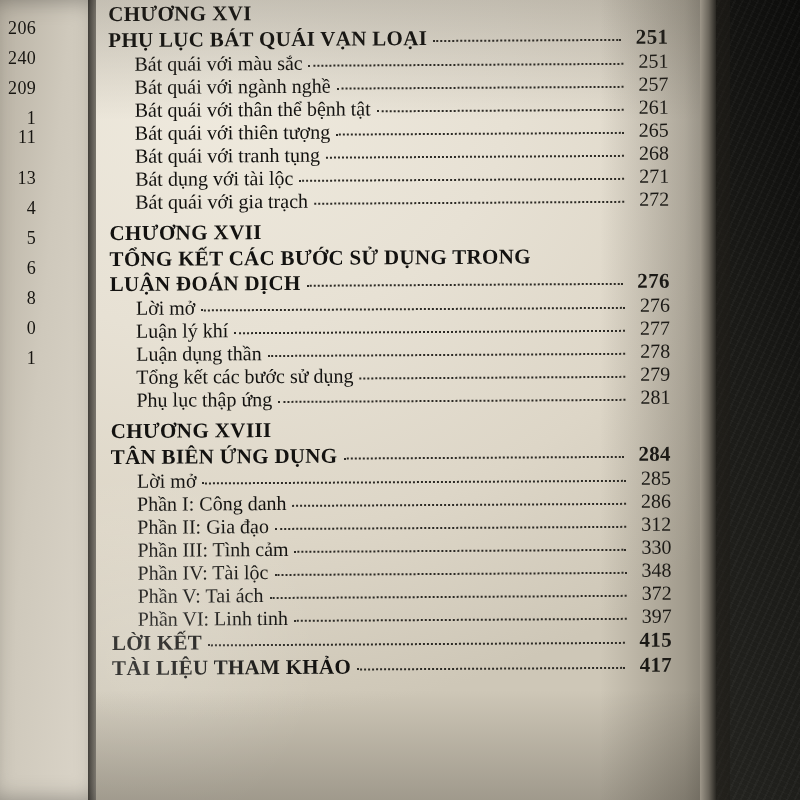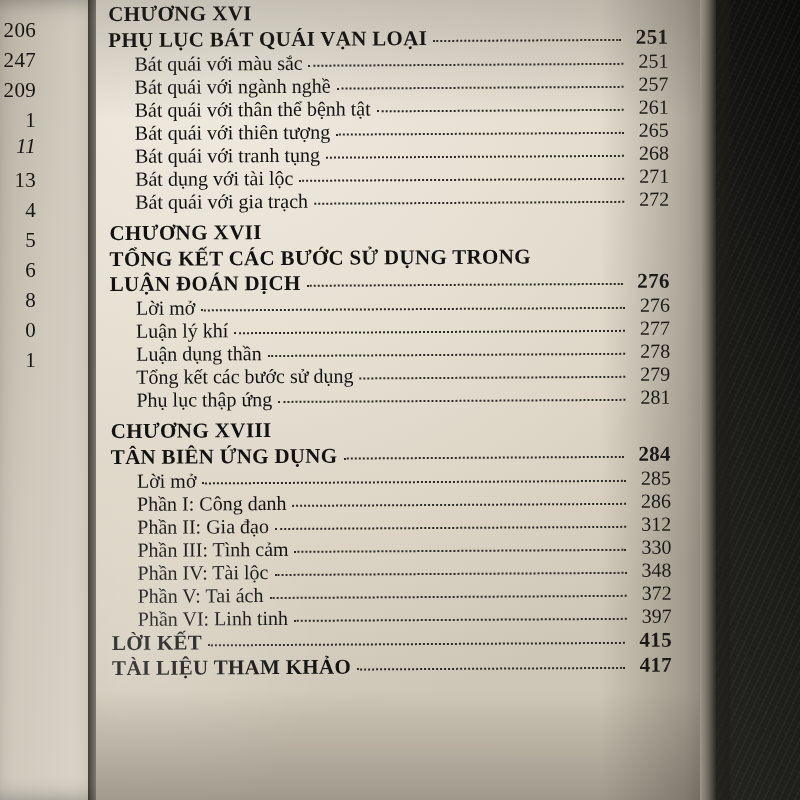--- a/index.html
+++ b/index.html
@@ -54,21 +54,21 @@
     background: linear-gradient(90deg, rgba(20,18,15,0.75) 0%, rgba(90,84,74,0.35) 45%, rgba(255,255,255,0) 100%);
   }
   .left-nums {
     position: absolute;
     left: 0; top: 0;
     width: 92px; height: 800px;
   }
   .left-nums .ln {
     position: absolute;
     right: 56px;
-    font-size: 21px;
+    font-size: 18px;
     color: #171511;
     letter-spacing: 0.3px;
     white-space: nowrap;
   }
 
   
   .right-page {
     position: absolute;
     left: 96px; top: 0;
     width: 610px; height: 800px;
@@ -179,24 +179,24 @@
 <div id="page">
 
   <div class="env-left"></div>
   <div class="env-right">
     <div class="fabric"></div>
   </div>
 
   <div class="left-page"></div>
   <div class="left-nums">
     <div class="ln" style="top:18px;">206</div>
-    <div class="ln" style="top:48px;">247</div>
+    <div class="ln" style="top:48px;">240</div>
     <div class="ln" style="top:78px;font-family:Liberation Serif, serif;">209</div>
     <div class="ln" style="top:108px;">1</div>
-    <div class="ln" style="top:134px;font-style:italic;">11</div>
+    <div class="ln" style="top:127px;">11</div>
     <div class="ln" style="top:168px;">13</div>
     <div class="ln" style="top:198px;">4</div>
     <div class="ln" style="top:228px;">5</div>
     <div class="ln" style="top:258px;">6</div>
     <div class="ln" style="top:288px;">8</div>
     <div class="ln" style="top:318px;">0</div>
     <div class="ln" style="top:348px;">1</div>
   </div>
   <div class="left-gutter"></div>
 

